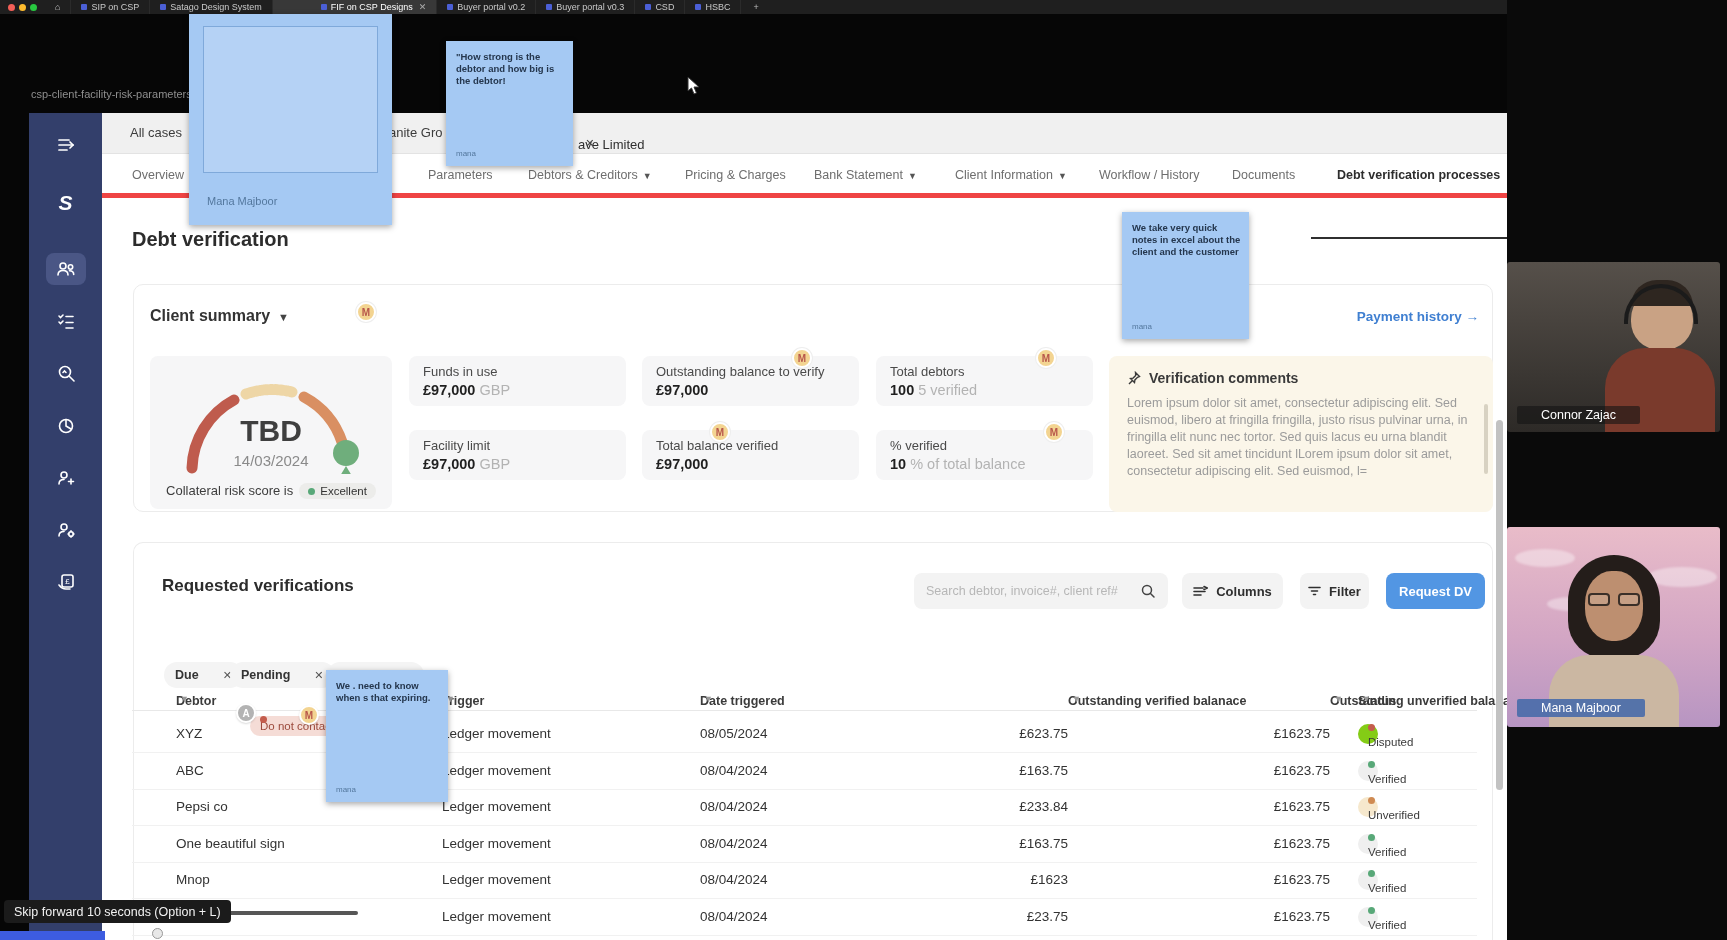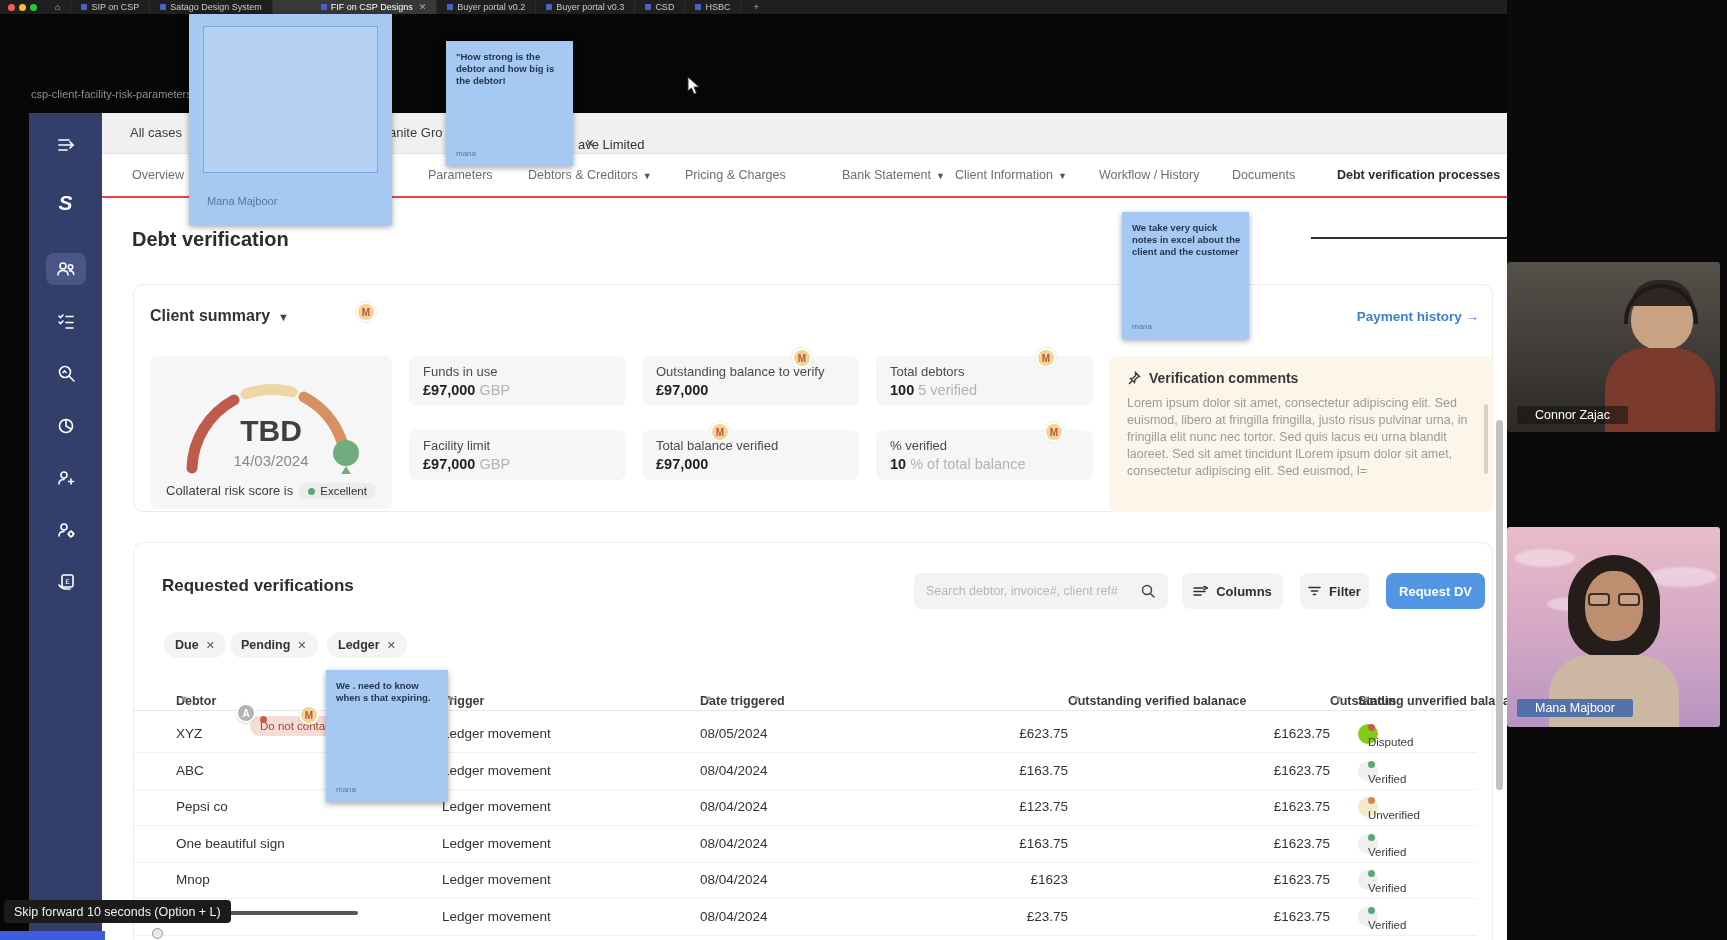--- a/index.html
+++ b/index.html
@@ -24,21 +24,21 @@
   .app{position:absolute;left:29px;top:113px;width:1478px;height:827px;background:#fff;overflow:hidden;}
   .sidebar{position:absolute;left:0;top:0;width:73px;height:100%;background:#333f6b;}
   .sitem{position:absolute;left:50%;transform:translateX(-50%);width:40px;height:32px;display:flex;align-items:center;justify-content:center;border-radius:8px;color:#fff;}
   .sitem.active{background:#4a5685;}
   .sitem svg{display:block;}
   .slogo{font-size:21px;font-weight:800;font-style:italic;color:#fff;}
 
   .main{position:absolute;left:73px;top:0;width:1405px;height:100%;background:#fff;}
   .casebar{position:absolute;left:0;top:0;width:100%;height:41px;background:#f0f0f0;border-bottom:1px solid #e3e3e3;font-size:13px;color:#3c3c3c;}
   .casebar span{position:absolute;top:12px;white-space:nowrap;}
-  .navrow{position:absolute;left:0;top:41px;width:100%;height:44px;background:#fff;border-bottom:2px solid #ef4444;}
+  .navrow{position:absolute;left:0;top:41px;width:100%;height:44px;background:#fff;border-bottom:5px solid #ef4444;}
   .navtab{position:absolute;top:14px;font-size:12.5px;color:#6e6e6e;white-space:nowrap;cursor:default;}
   .navtab.active{color:#2d2d2d;font-weight:700;}
   .navtab .chev{font-size:9px;margin-left:5px;color:#555;}
   .nav-underline{position:absolute;top:83px;height:2px;background:#2f2f2f;}
 
   .h1{position:absolute;left:30px;top:115px;font-size:20px;font-weight:700;color:#2c2c2c;}
 
   .card{position:absolute;background:#fff;border:1px solid #ececec;border-radius:10px;}
   .cs-title{position:absolute;left:48px;top:194px;font-size:16px;font-weight:700;color:#333;}
   .cs-chev{font-size:11px;font-weight:400;color:#444;margin-left:8px;}
@@ -59,21 +59,21 @@
   .comments{position:absolute;left:1007px;top:243px;width:384px;height:156px;background:#fbf6e9;border-radius:8px;padding:14px 18px;}
   .comments .ct{font-size:14px;font-weight:700;color:#3a3a3a;display:flex;align-items:center;gap:8px;}
   .comments .cb{margin-top:9px;font-size:12.5px;line-height:17px;color:#9b9b9b;}
   .comments .cscroll{position:absolute;right:5px;top:48px;width:4px;height:70px;background:#d8d2c2;border-radius:2px;}
 
   .rv-title{position:absolute;left:60px;top:463px;font-size:17px;font-weight:700;color:#2c2c2c;}
   .search{position:absolute;left:812px;top:460px;width:254px;height:36px;background:#f3f3f3;border-radius:8px;display:flex;align-items:center;padding:0 12px;}
   .search .ph{font-size:12.5px;color:#b7b7b7;flex:1;white-space:nowrap;overflow:hidden;}
   .btn{position:absolute;top:460px;height:36px;background:#f3f3f3;border-radius:8px;display:flex;align-items:center;justify-content:center;gap:8px;font-size:13px;font-weight:700;color:#2f2f2f;cursor:pointer;}
   .btn.primary{background:#5296e3;color:#fff;font-weight:700;}
-  .chip{position:absolute;top:519px;height:26px;background:#f4f4f4;border-radius:13px;display:flex;align-items:center;gap:7px;padding:0 11px;font-size:12.5px;font-weight:700;color:#333;}
+  .chip{position:absolute;top:549px;height:26px;background:#f4f4f4;border-radius:13px;display:flex;align-items:center;gap:24px;padding:0 11px;font-size:12.5px;font-weight:700;color:#333;}
   .chip .x{font-size:11px;font-weight:400;color:#555;cursor:pointer;}
 
   .thead{position:absolute;left:30px;right:30px;top:565px;height:33px;border-bottom:1px solid #e8e8e8;font-size:12.5px;font-weight:700;color:#3b3b3b;}
   .thead span{position:absolute;top:8px;white-space:nowrap;}
   .sortarrow{font-size:9px;color:#999;font-weight:400;margin-left:4px;}
   .trow{position:absolute;left:30px;right:30px;height:37px;border-bottom:1px solid #f1f1f1;font-size:13.5px;color:#333;}
   .trow span{position:absolute;top:0;line-height:36px;white-space:nowrap;}
   .pill{display:inline-flex;align-items:center;gap:6px;height:20px;border-radius:10px;padding:0 10px;font-size:11.5px;color:#3a3a3a;vertical-align:middle;}
   .dnc{position:absolute;left:118px;top:8px;height:20px;display:inline-flex;align-items:center;gap:6px;border-radius:10px;padding:0 10px;font-size:11.5px;background:#f5dcd6;color:#9c4a3c;line-height:normal;}
 
@@ -84,21 +84,21 @@
   .note{position:absolute;background:#a5c9f3;box-shadow:0 2px 6px rgba(0,0,0,.35);color:#2c3e55;}
   .note .author{position:absolute;left:10px;bottom:8px;font-size:8px;color:#54789e;}
   .note1-inner{position:absolute;left:14px;top:12px;right:14px;bottom:52px;background:rgba(255,255,255,.18);border:1px solid #7fa9da;}
   .note1-text{position:absolute;left:18px;top:16px;right:16px;font-size:21px;line-height:30px;color:#4a5a6e;}
   .note1-author{position:absolute;left:18px;bottom:18px;font-size:11px;color:#54789e;}
   .note-sm-text{position:absolute;left:10px;top:10px;right:8px;font-size:9.5px;line-height:12px;font-weight:700;color:#24364d;}
 
   
   .vpanel{position:absolute;left:1507px;top:0;width:220px;height:940px;background:#0a0a0a;}
   .vtile{position:absolute;left:0;width:213px;border-radius:3px;overflow:hidden;}
-  .vname{position:absolute;left:10px;font-size:12.5px;color:#fff;padding:2px 18px;border-radius:2px;}
+  .vname{position:absolute;left:10px;font-size:12.5px;color:#fff;padding:2px 24px;border-radius:2px;}
   .cloud{position:absolute;background:rgba(255,255,255,.38);border-radius:50%;filter:blur(1px);}
 
   
   .tooltip{position:absolute;left:4px;top:900px;height:23px;background:#1b1b1b;color:#f2f2f2;font-size:12.5px;display:flex;align-items:center;padding:0 10px;border-radius:4px;z-index:60;}
   .scrub{position:absolute;left:115px;top:911px;width:243px;height:4px;background:#565656;border-radius:2px;z-index:55;}
   .bluefrag{position:absolute;left:0;top:931px;width:105px;height:9px;background:#3d5ce0;z-index:55;}
   .playdot{position:absolute;left:152px;top:928px;width:11px;height:11px;border-radius:50%;background:#e8e8e8;border:1px solid #999;z-index:56;}
   .cursor{position:absolute;z-index:70;}
 </style>
 </head>
@@ -223,21 +223,21 @@
         <span style="left:287px">anite Gro</span>
         <span style="left:476px;font-weight:400;color:#2f2f2f"><span>ave Limited</span>&nbsp;&nbsp;<span style="font-size:11px;color:#444">✕</span></span>
       </div>
 
       <div class="navrow">
         <div id="nav-tabs">
             <div class="navtab" style="left: 30px;"><span>Overview</span></div>
             <div class="navtab" style="left: 326px;"><span>Parameters</span></div>
             <div class="navtab" style="left: 426px;"><span>Debtors &amp; Creditors</span><span class="chev">▼</span></div>
             <div class="navtab" style="left: 583px;"><span>Pricing &amp; Charges</span></div>
-            <div class="navtab" style="left: 712px; margin-left: 28px;"><span>Bank Statement</span><span class="chev">▼</span></div>
+            <div class="navtab" style="left: 712px;"><span>Bank Statement</span><span class="chev">▼</span></div>
             <div class="navtab" style="left: 853px;"><span>Client Information</span><span class="chev">▼</span></div>
             <div class="navtab" style="left: 997px;"><span>Workflow / History</span></div>
             <div class="navtab" style="left: 1130px;"><span>Documents</span></div>
             <div class="navtab active" style="left: 1235px;"><span>Debt verification processes</span></div>
           </div>
         <div class="nav-underline" style="left:1209px;width:196px"></div>
       </div>
 
       <div class="h1">Debt verification</div>
 
@@ -400,21 +400,21 @@
               <span class="pill" style="background:#efefef">
                 <span class="dot" style="background:#58a878"></span>
                 <span class="st">Verified</span>
               </span>
             </span>
           </div>
           <div class="trow" style="top: 676.2px;">
             <span style="left:44px">Pepsi co</span>
             <span style="left:310px">Ledger movement</span>
             <span style="left:568px">08/04/2024</span>
-            <span style="left:716px;width:220px;text-align:right">£123.75</span>
+            <span style="left:716px;width:220px;text-align:right">£233.84</span>
             <span style="left:970px;width:228px;text-align:right">£1623.75</span>
             <span style="left:1226px;top:8px;line-height:normal">
               <span class="pill" style="background:#f6e8cd">
                 <span class="dot" style="background:#cf8a52"></span>
                 <span class="st">Unverified</span>
               </span>
             </span>
           </div>
           <div class="trow" style="top: 712.8px;">
             <span style="left:44px">One beautiful sign</span>

